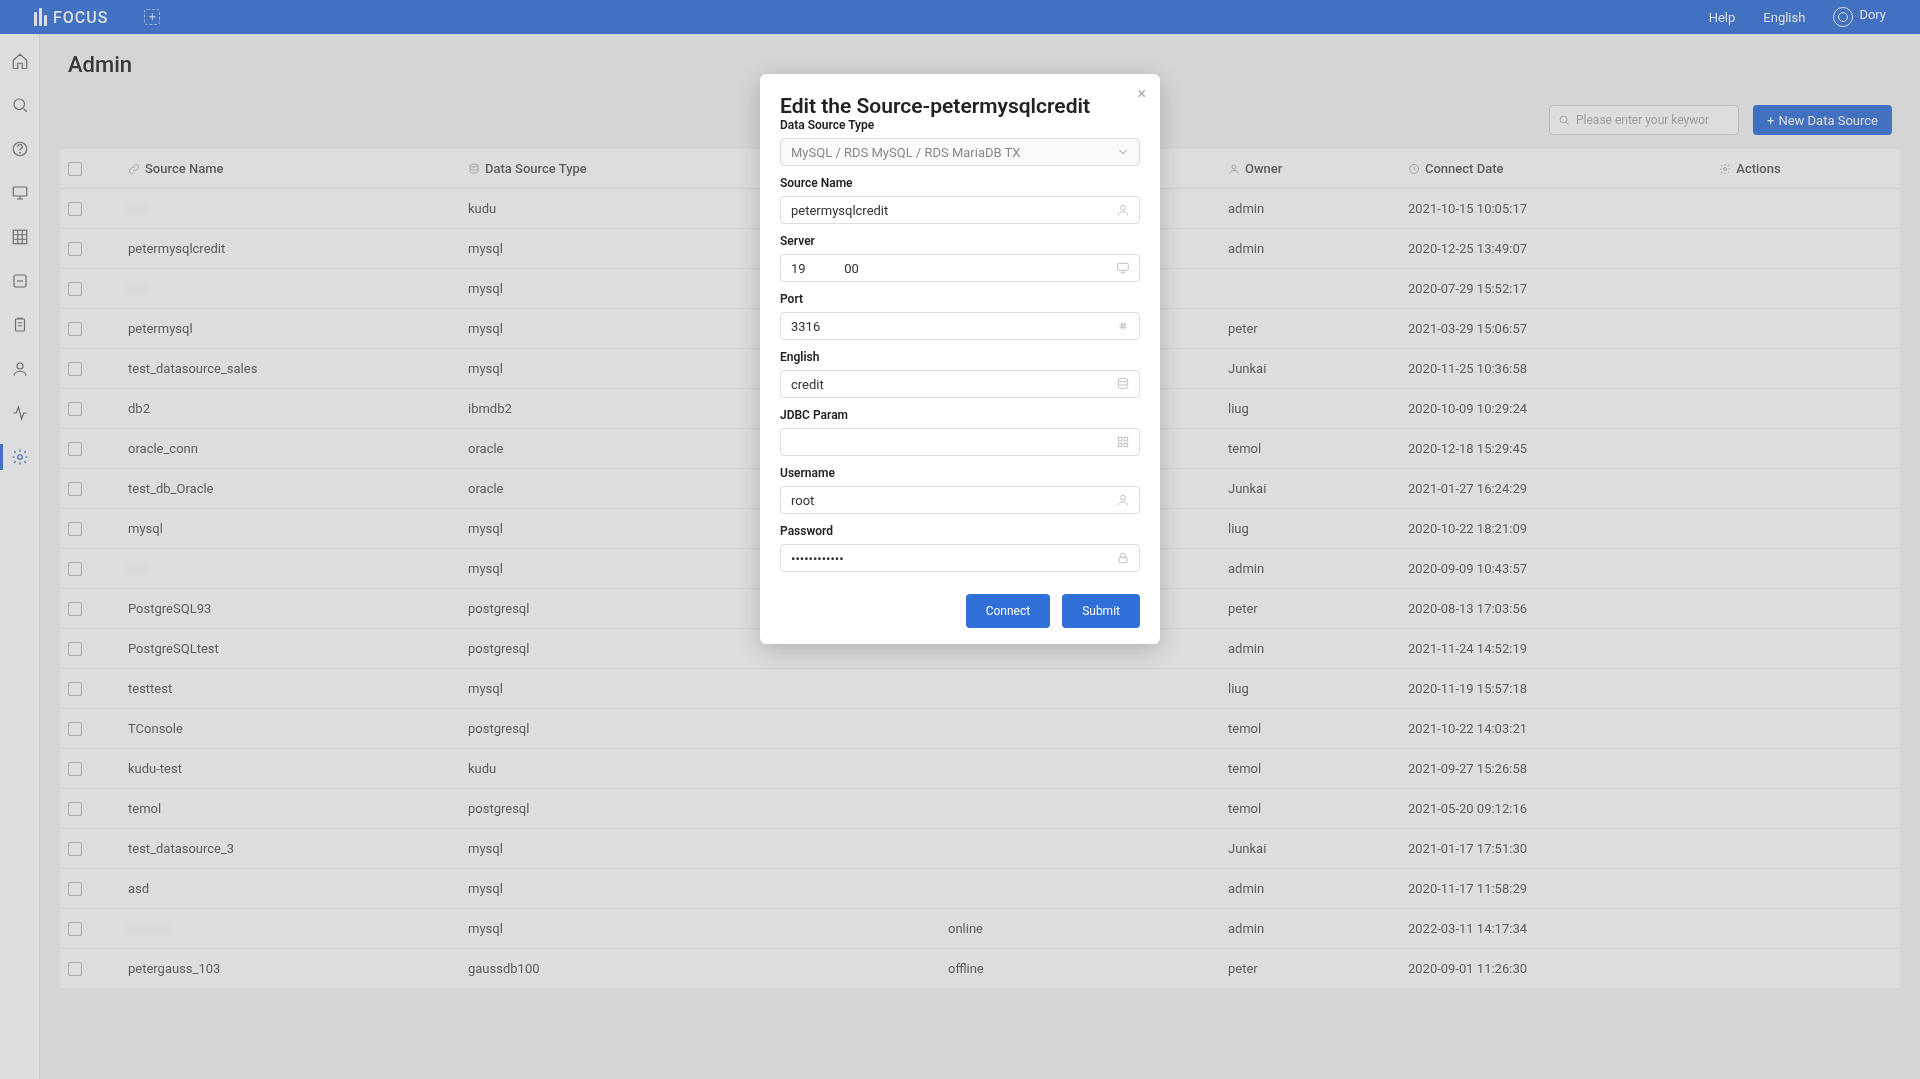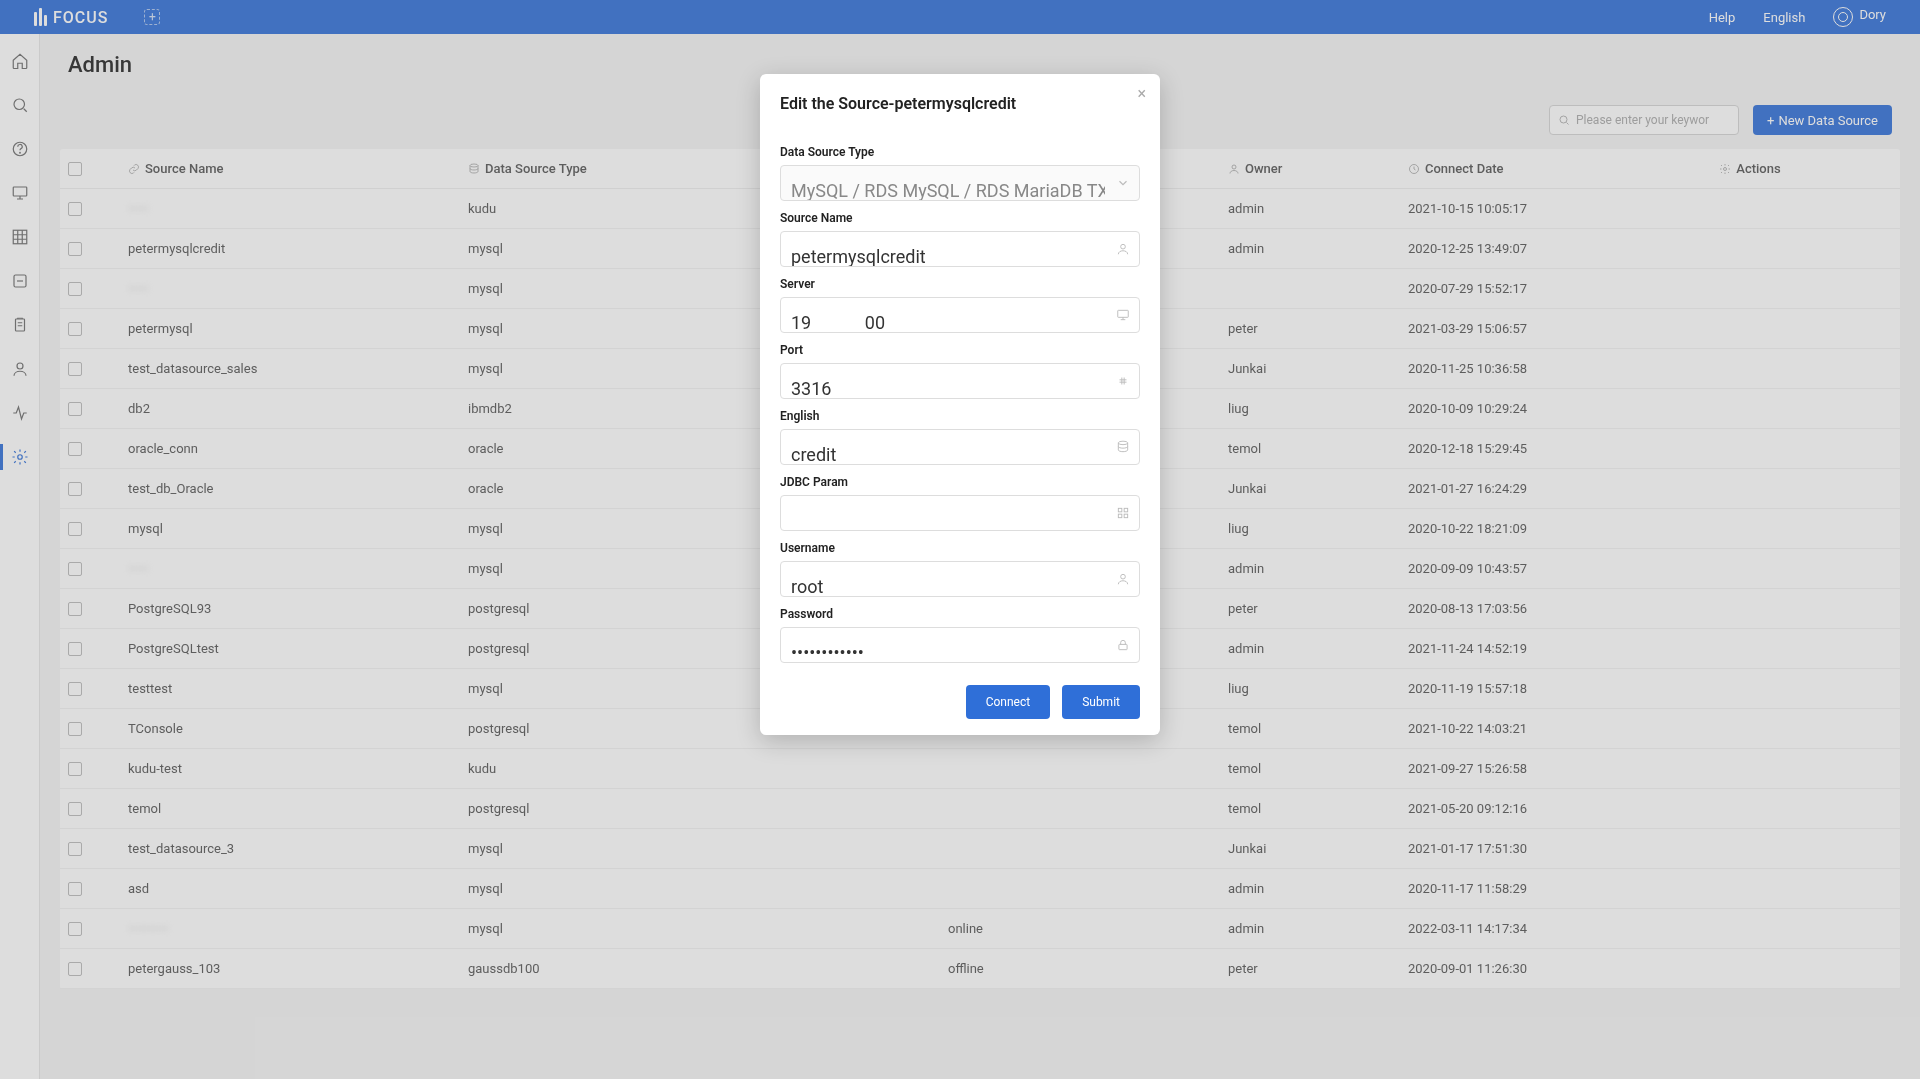--- a/index.html
+++ b/index.html
@@ -44,24 +44,24 @@
 .trow { border-bottom: 1px solid #f2f2f2; color:#555; }
 .th-cell, .td-cell { display:flex; align-items:center; gap:5px; }
 .checkbox { width:14px; height:14px; border:1px solid #bbb; border-radius:2px; cursor:pointer; }
 .col-icon { width:12px; height:12px; stroke:#999; fill:none; stroke-width:1.5; }
 .blurred { filter: blur(3px); color:#bbb; }
 
 
 .overlay { position: absolute; inset: 0; background: rgba(120,120,120,0.25); display:flex; align-items:flex-start; justify-content:center; padding-top:74px; }
 .modal { width: 400px; background: #fff; border-radius: 6px; box-shadow: 0 6px 24px rgba(0,0,0,0.2); padding: 20px 20px 16px; position:relative; }
 .modal-close { position:absolute; top:10px; right:14px; color:#aaa; font-size:16px; cursor:pointer; background:none; border:none; }
-.modal-title { font-size: 16px; font-weight: 600; color:#222; margin-bottom:32px; }
+.modal-title { font-size: 21px; font-weight: 600; color:#222; margin-bottom:0; }
 .form-label { font-size: 12px; font-weight: 600; color:#222; margin: 10px 0 6px; display:block; }
 .form-label:first-of-type{ margin-top: 0; }
-.form-field { width:100%; height:36px; border:1px solid #ddd; border-radius:4px; padding:15px 34px 0 10px; font-size:18px; color:#333; background:#fff; position:relative; }
+.form-field { width:100%; height:28px; border:1px solid #ddd; border-radius:4px; padding:0 34px 0 10px; font-size:13px; color:#333; background:#fff; position:relative; }
 .form-field.disabled { color:#888; background:#fafafa; }
 .field-wrap { position:relative; }
 .field-icon { position:absolute; right:10px; top:50%; transform:translateY(-50%); color:#bbb; width:14px; height:14px; }
 .modal-actions { display:flex; justify-content:flex-end; gap:12px; margin-top:22px; }
 .btn-primary { height:34px; padding:0 20px; background:#2f6fd8; color:#fff; border:none; border-radius:4px; font-size:12px; cursor:pointer; }
 
 </style>
 </head>
 <body>
 

